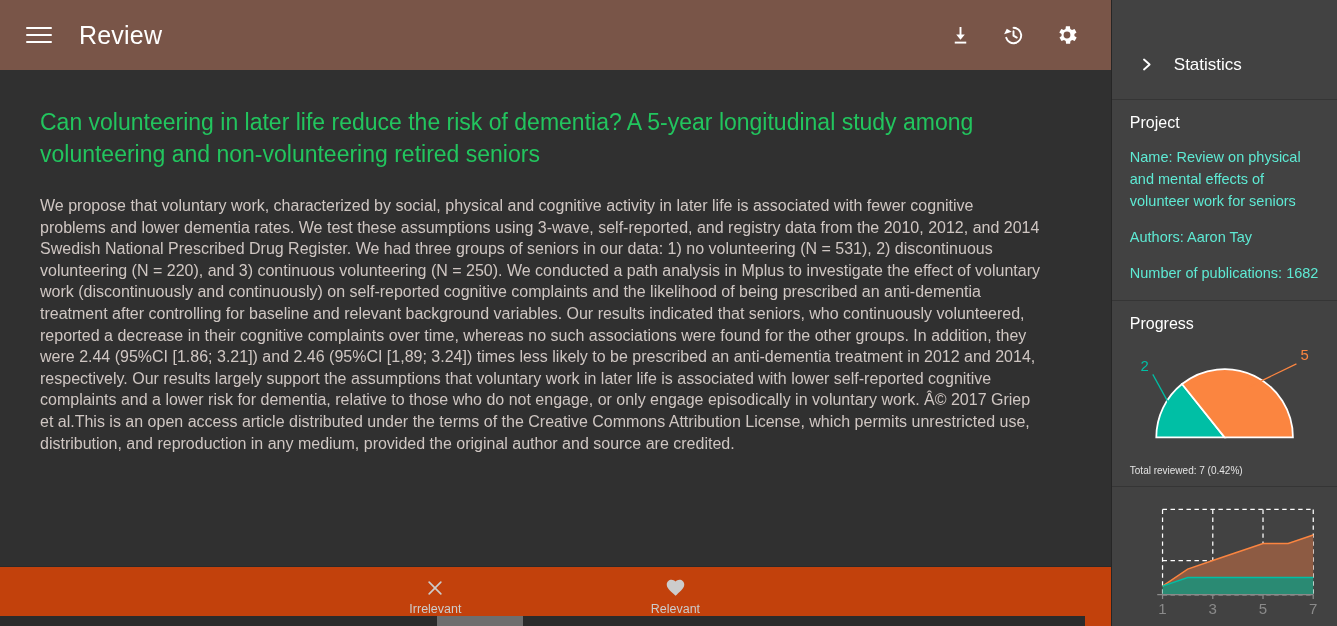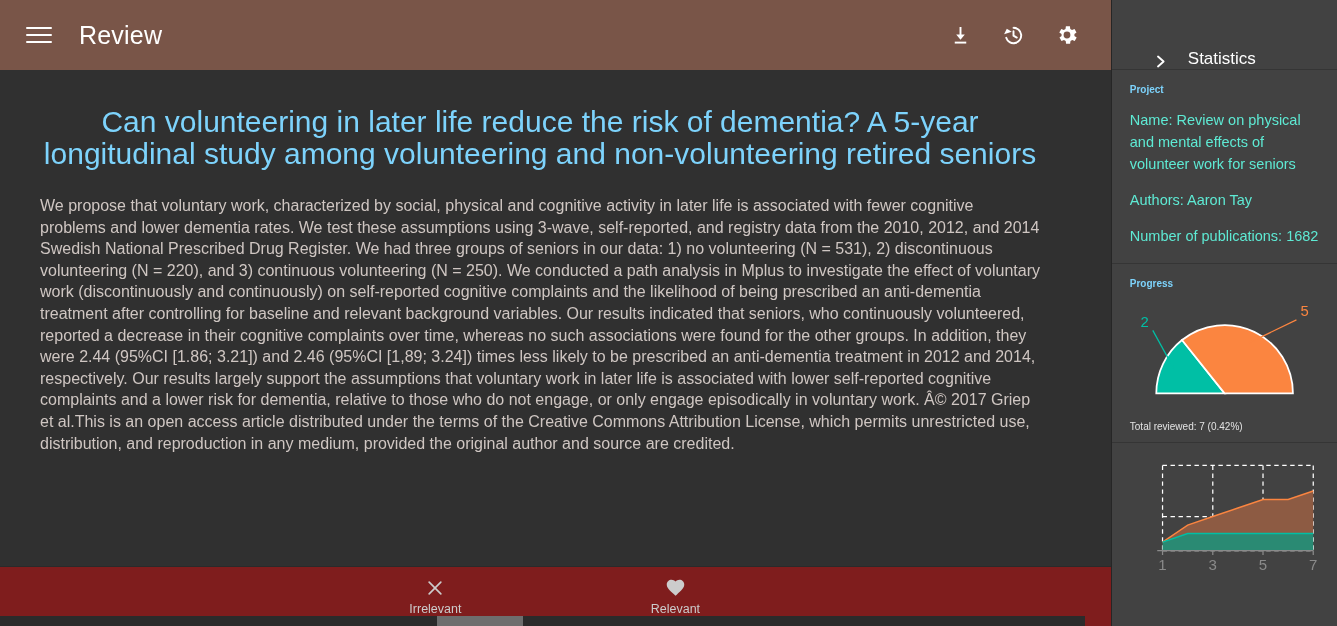--- a/index.html
+++ b/index.html
@@ -44,36 +44,36 @@
   }
   .tb-icon svg { display: block; }
 
   
   .article-scroll {
     flex: 1 1 auto; overflow: hidden;
     padding: 36px 52px 10px 40px;
     position: relative;
   }
   .art-title {
-    color: #7dd3fc; font-size: 30px; line-height: 32px;
-    font-weight: 400; max-width: 1000px; text-align: center;
+    color: #22c55e; font-size: 23px; line-height: 32px;
+    font-weight: 400; max-width: 1000px;
   }
   .doi-line { margin-top: 22px; font-size: 14.5px; color: #d9d0cc; }
   .doi-label { color: #d9d0cc; }
   .doi-link { color: #e79aaa; text-decoration: none; margin-left: 5px; }
   .abstract {
     margin-top: 25px; color: #cfc6c2;
     font-size: 16px; line-height: 21.6px;
     max-width: 1000px; text-align: left;
   }
 
   
   .action-bar {
     flex: 0 0 60px; height: 60px;
-    background: #7f1d1d;
+    background: #c2410c;
     border-top: 1px solid #2a2a2a;
     display: flex; align-items: center; justify-content: center;
     gap: 120px; position: relative;
   }
   .action-btn {
     display: flex; flex-direction: column; align-items: center;
     gap: 3px; cursor: pointer; width: 120px;
   }
   .action-btn .ab-icon { height: 22px; display: flex; align-items: center; justify-content: center; }
   .action-btn .ab-label { color: #cccccc; font-size: 12.5px; }
@@ -89,28 +89,29 @@
   }
 
   
   .stats-panel {
     width: 252px; height: 626px; background: #424242;
     border-left: 1px solid #262626;
     display: flex; flex-direction: column; overflow: hidden;
   }
   .stats-head {
     height: 70px; flex: 0 0 70px;
-    display: flex; align-items: flex-end; padding-left: 36px;
+    display: flex; align-items: center; padding-left: 22px;
     border-bottom: 1px solid #353535;
+    margin-top: 30px;
   }
   .chev { width: 26px; display: flex; align-items: center; justify-content: center; cursor: pointer; }
   .stats-head-title { color: #ffffff; font-size: 17px; margin-left: 14px; }
 
   .stats-sec { padding: 14px 18px 16px 18px; border-bottom: 1px solid #353535; }
-  .sec-title { color: #7dd3fc; font-size: 10px; font-weight: bold; }
+  .sec-title { color: #ffffff; font-size: 16px; font-weight: normal; }
   .sec-line {
     color: #5eead4; font-size: 14.5px; line-height: 22px; margin-top: 14px;
   }
   .progress-sec { padding: 14px 18px 10px 18px; border-bottom: 1px solid #353535; }
   .gauge-wrap { margin-top: 6px; display: flex; justify-content: center; }
   .total-reviewed { color: #e3e3e3; font-size: 10px; margin-top: 8px; }
   .area-wrap { padding: 8px 8px 0 8px; display: flex; justify-content: center; }
 </style>
 </head>
 <body>

